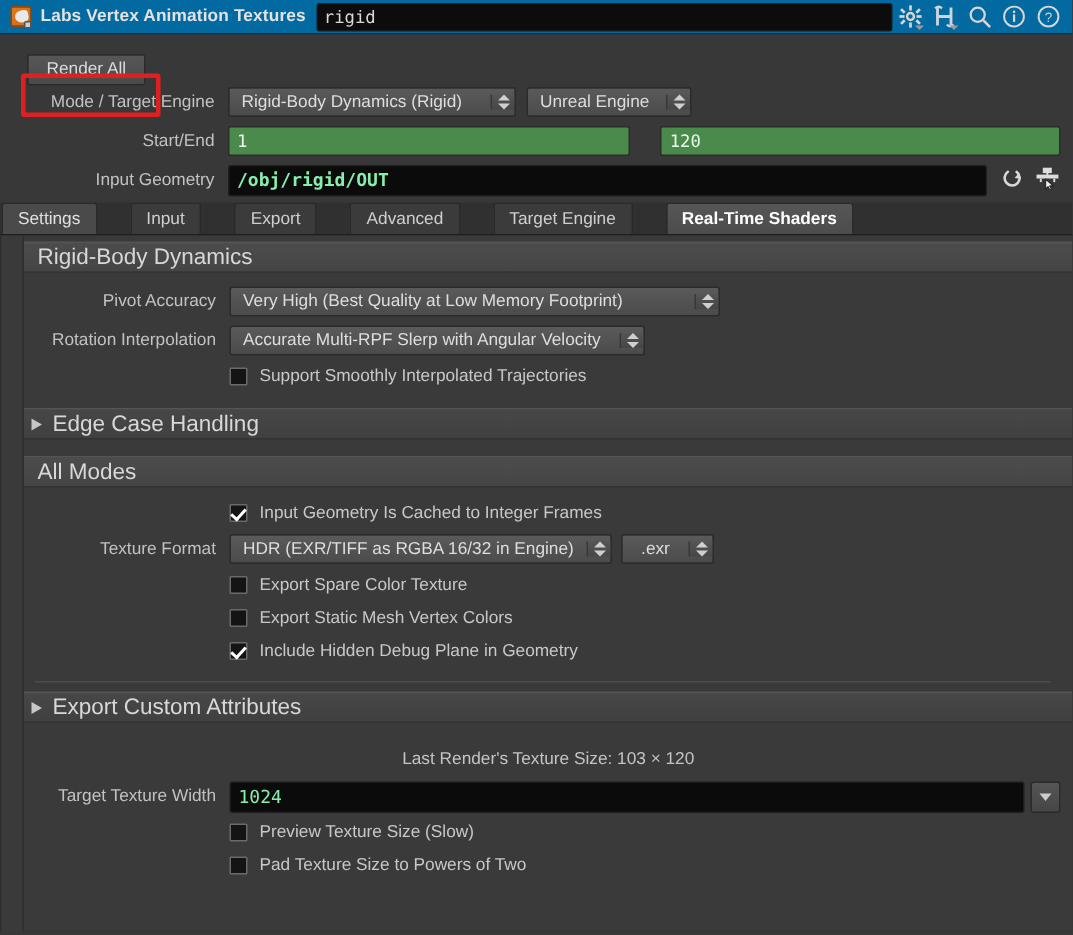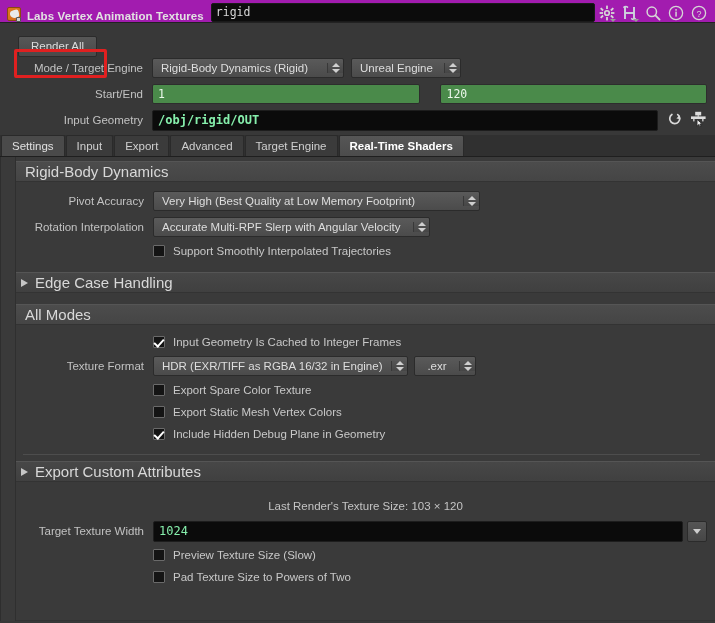--- a/index.html
+++ b/index.html
@@ -9,22 +9,22 @@
     background: #3a3a3a;
     font-family: "Liberation Sans", sans-serif;
     font-size: 11px;
     color: #c8c8c8;
     overflow: hidden;
   }
   .app { position: relative; width: 715px; height: 623px; background: #383838; }
 
   
   .titlebar {
-    display: flex; align-items: flex-end;
-    height: 23px; background: #a21caf;
+    display: flex; align-items: center;
+    height: 23px; background: #0369a1;
     border-bottom: 1px solid #222;
     padding: 0 2px;
   }
   .node-icon {
     width: 15px; height: 15px; margin: 0 5px 0 5px;
     position: relative; flex: 0 0 auto;
   }
   .node-icon .sq {
     position: absolute; left: 0; top: 0; width: 14px; height: 14px;
     background: linear-gradient(135deg,#e07820 0%, #d06a18 100%);
@@ -130,21 +130,21 @@
     font-size: 12px; line-height: 19px; padding: 0 5px;
     white-space: nowrap; overflow: hidden; font-weight: bold;
   }
   .textfield.plain { font-weight: normal; }
   .geo-icons { display: flex; align-items: center; gap: 8px; padding-left: 9px; }
 
   
   .tabbar {
     display: flex; align-items: flex-end; height: 22px;
     background: #303030; border-bottom: 1px solid #1f1f1f;
-    padding-left: 1px; margin-top: 2px;
+    padding-left: 1px; margin-top: 2px; gap: 21px;
   }
   .tab {
     height: 21px; line-height: 20px; padding: 0 10px;
     font-size: 11.5px; color: #cfcfcf;
     background: #3b3b3b; border: 1px solid #2a2a2a;
     border-bottom: none; margin-right: 1px;
     border-radius: 2px 2px 0 0; white-space: nowrap;
   }
   .tab.semi { background: #4a4a4a; color: #e0e0e0; }
   .tab.active {

